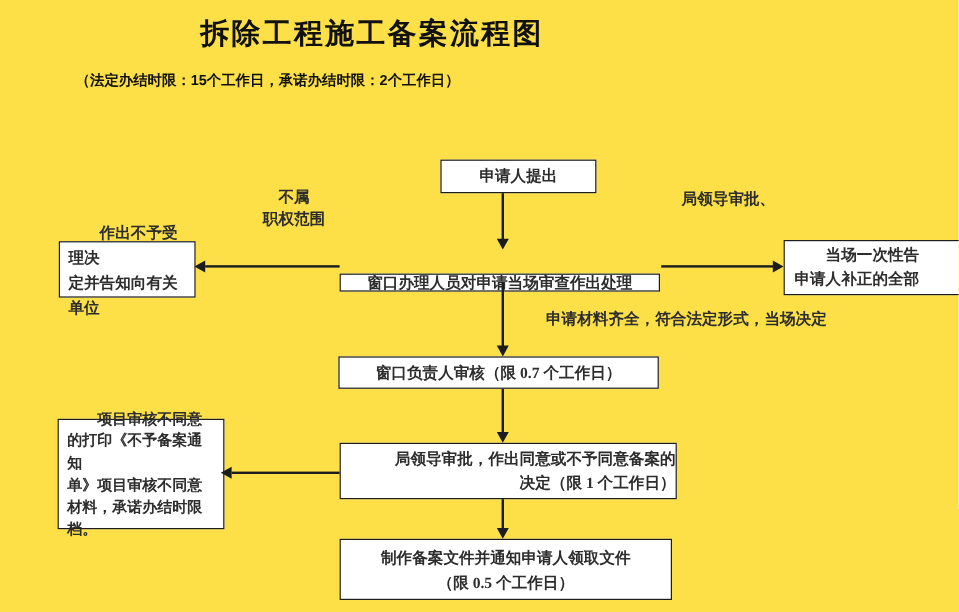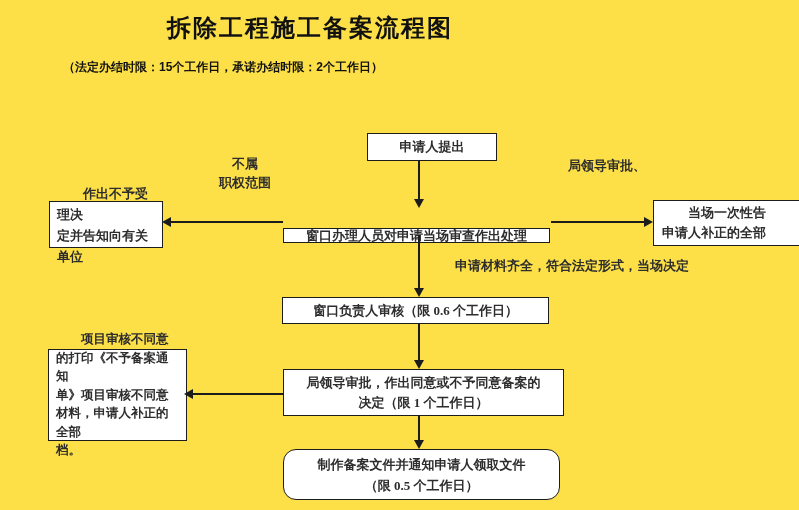--- a/index.html
+++ b/index.html
@@ -66,23 +66,23 @@
   .head-down { border-left:5px solid transparent; border-right:5px solid transparent; border-top:9px solid #1c1c1c; }
   .head-left { border-top:5px solid transparent; border-bottom:5px solid transparent; border-right:9px solid #1c1c1c; }
   .head-right { border-top:5px solid transparent; border-bottom:5px solid transparent; border-left:9px solid #1c1c1c; }
 
   
   #b-applicant   { left:367px; top:133px; width:130px; height:28px; }
   #b-window      { left:283px; top:208px; width:267px; height:15px;margin-top:20px; }
   #b-reject      { left:49px;  top:201px; width:114px; height:47px; line-height:21px; }
   #b-onetime     { left:653px; top:200px; width:172px; height:46px; padding-left:8px; }
   #b-head        { left:282px; top:297px; width:267px; height:27px; }
-  #b-leader      { left:283px; top:369px; width:281px; height:47px; }
+  #b-leader      { left:283px; top:369px; width:281px; height:47px;text-align:right; }
   #b-disagree    { left:48px;  top:349px; width:139px; height:92px; font-size:12.5px; line-height:18.5px; }
-  #b-makefile    { left:283px; top:449px; width:277px; height:51px; line-height:21px;border-radius:13px; }
+  #b-makefile    { left:283px; top:449px; width:277px; height:51px; line-height:21px; }
 
   
   #ann-scope      { left:197px; top:154px; width:96px; }
   #ann-incomplete { left:556px; top:156px; width:102px; }
   #ann-complete   { left:455px; top:256px; }
 
   
   #a1-line { left:418px; top:161px; height:40px; }
   #a1-head { left:414px; top:199px; }
   #a2-line { left:171px; top:221px; width:112px; }
@@ -118,33 +118,33 @@
     <div class="ln indent">作出不予受理决</div>
     <div class="ln">定并告知向有关单位</div>
   </div>
 
   <div class="fc-box al" id="b-onetime">
     <div class="ln indent">当场一次性告</div>
     <div class="ln">申请人补正的全部</div>
   </div>
 
   <div class="fc-box" id="b-head">
-    <div class="ln">窗口负责人审核（限 0.6 个工作日）</div>
+    <div class="ln">窗口负责人审核（限 0.7 个工作日）</div>
   </div>
 
   <div class="fc-box" id="b-leader">
     <div class="ln">局领导审批，作出同意或不予同意备案的</div>
     <div class="ln">决定（限 1 个工作日）</div>
   </div>
 
   <div class="fc-box al" id="b-disagree">
     <div class="ln indent">项目审核不同意</div>
     <div class="ln">的打印《不予备案通知</div>
     <div class="ln">单》项目审核不同意</div>
-    <div class="ln">材料，申请人补正的全部</div>
+    <div class="ln">材料，承诺办结时限</div>
     <div class="ln">档。</div>
   </div>
 
   <div class="fc-box" id="b-makefile">
     <div class="ln">制作备案文件并通知申请人领取文件</div>
     <div class="ln">（限 0.5 个工作日）</div>
   </div>
 
   <div class="ann" id="ann-scope">
     <div>不属</div>

